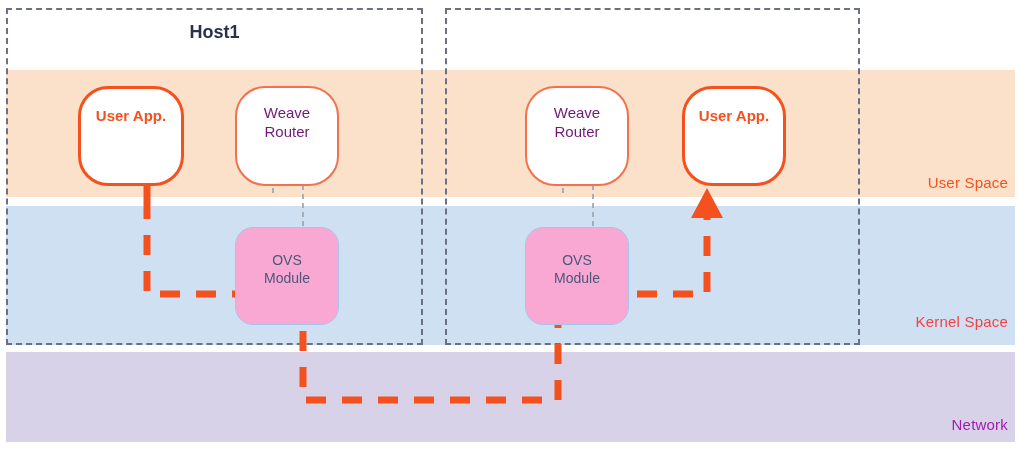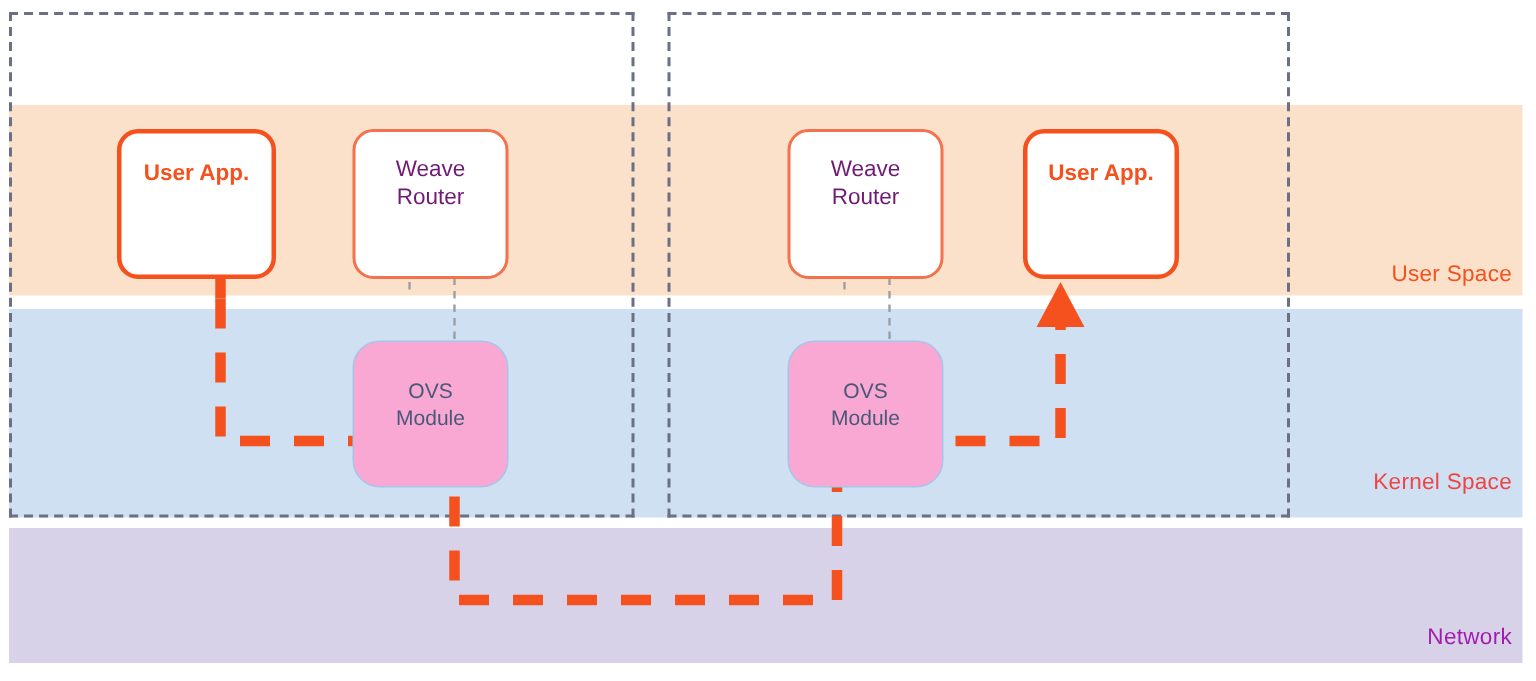--- a/index.html
+++ b/index.html
@@ -23,21 +23,21 @@
         border:2px dashed #6b7086;box-sizing:border-box;background:transparent;}
   .host1{left:6px;width:417px;}
   .host2{left:445px;width:415px;}
   .host-title{position:absolute;top:22px;font-size:18px;font-weight:bold;
               color:#2a3050;text-align:center;white-space:nowrap;}
   .host1-title{left:6px;width:417px;}
   .host2-title{left:445px;width:415px;}
 
   
   .node{position:absolute;box-sizing:border-box;background:#ffffff;
-        border-radius:14px;text-align:center;line-height:1.25;}
+        border-radius:30px;text-align:center;line-height:1.25;}
   .node-app{border:3px solid #f4511e;color:#f4511e;font-weight:bold;font-size:15px;
             padding-top:18px;}
   .node-router{border:2px solid #f4714e;color:#701a75;font-weight:normal;font-size:15px;
                padding-top:16px;}
   .node-ovs{border:1px solid #a8c4ea;background:#f9a8d4;color:#4a5878;
             font-weight:normal;font-size:14px;border-radius:18px;padding-top:24px;}
 
   #app1{left:78px;top:86px;width:106px;height:100px;}
   #router1{left:235px;top:86px;width:104px;height:100px;}
   #ovs1{left:235px;top:227px;width:104px;height:98px;}
@@ -57,20 +57,21 @@
   <div class="band band-user"></div>
   <div class="band band-kernel"></div>
   <div class="band band-network"></div>
 
   <div class="band-label lbl-user">User Space</div>
   <div class="band-label lbl-kernel">Kernel Space</div>
   <div class="band-label lbl-network">Network</div>
 
   <div class="host host1"></div>
   <div class="host host2"></div>
+  <div class="host-title host1-title">Host1</div>
 
   <svg class="wires" viewBox="0 0 1024 454">
 
     <g stroke="#9aa0a6" stroke-width="1.6" fill="none" stroke-dasharray="5,4">
       <path d="M273,170 L273,196"></path>
       <path d="M273,167 L303,167"></path>
       <path d="M303,167 L303,281"></path>
     </g>
     <polygon points="273,164 269,174 277,174" fill="#9aa0a6"></polygon>
     <polygon points="303,291 299,281 307,281" fill="#9aa0a6"></polygon>

